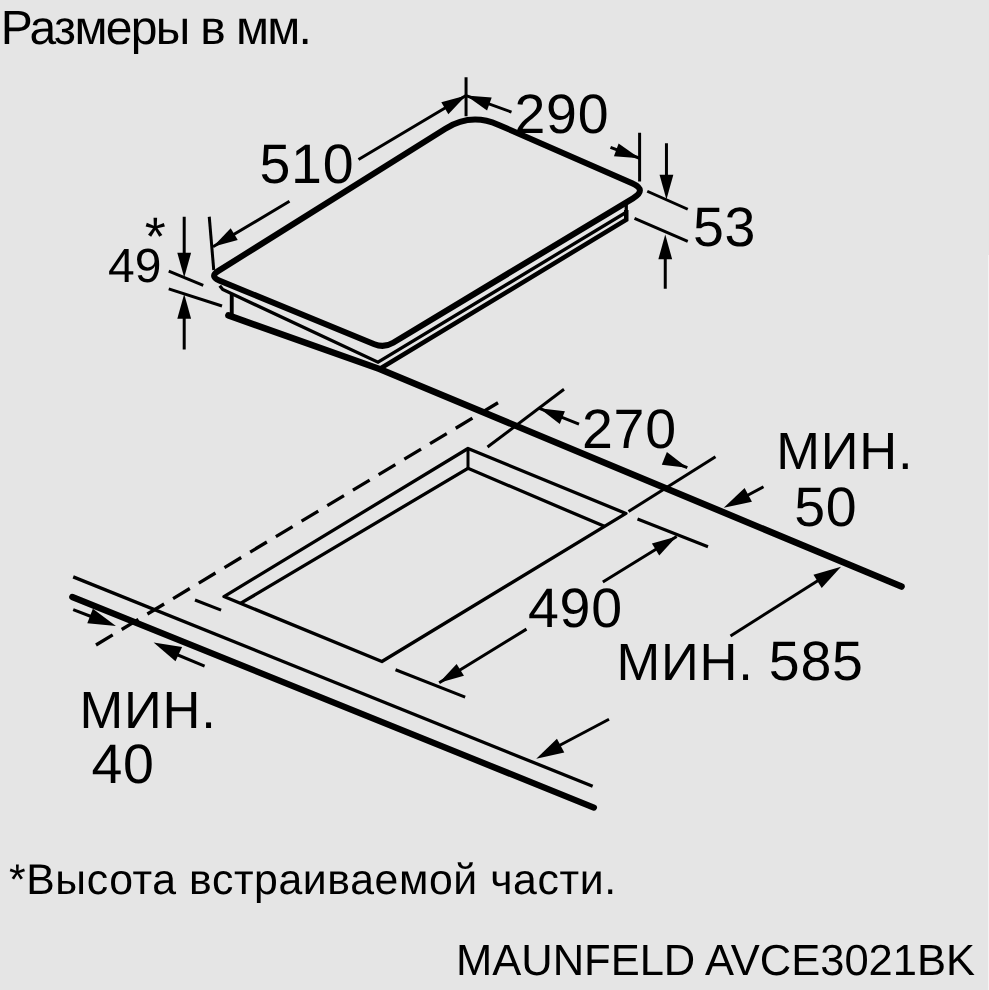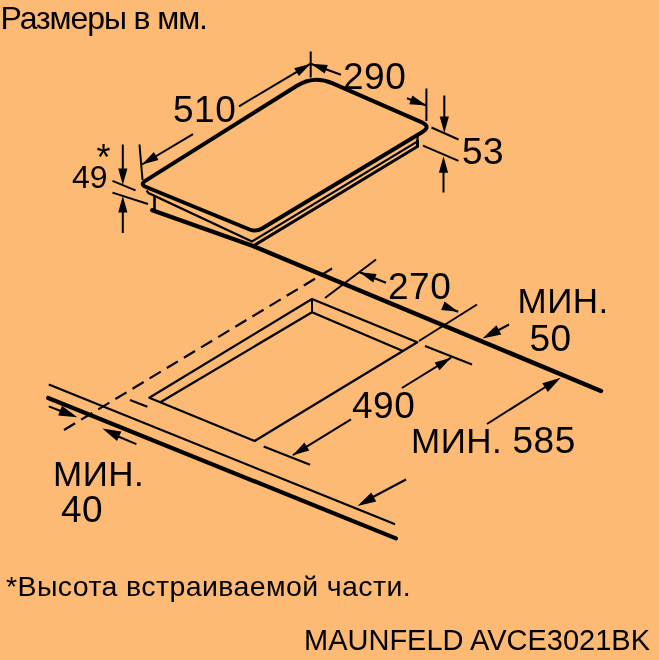--- a/index.html
+++ b/index.html
@@ -1,16 +1,16 @@
 <!DOCTYPE html>
 <html><head>
 <meta charset="utf-8">
 <style>
   html,body{margin:0;padding:0;background:#fff;}
-  #page{position:relative;width:659px;height:660px;background:#fdba74;overflow:hidden;
+  #page{position:relative;width:659px;height:660px;background:#e5e5e5;overflow:hidden;
         font-family:"Liberation Sans", sans-serif;}
   svg{position:absolute;left:0;top:0;}
   text{font-family:"Liberation Sans", sans-serif;fill:#000;}
   .dim{font-size:37px;letter-spacing:0.5px;}
   .lbl{font-size:35px;letter-spacing:0.5px;}
 </style>
 </head>
 <body>
 <div id="page">
 <svg width="659" height="660" viewBox="0 0 659 660">

